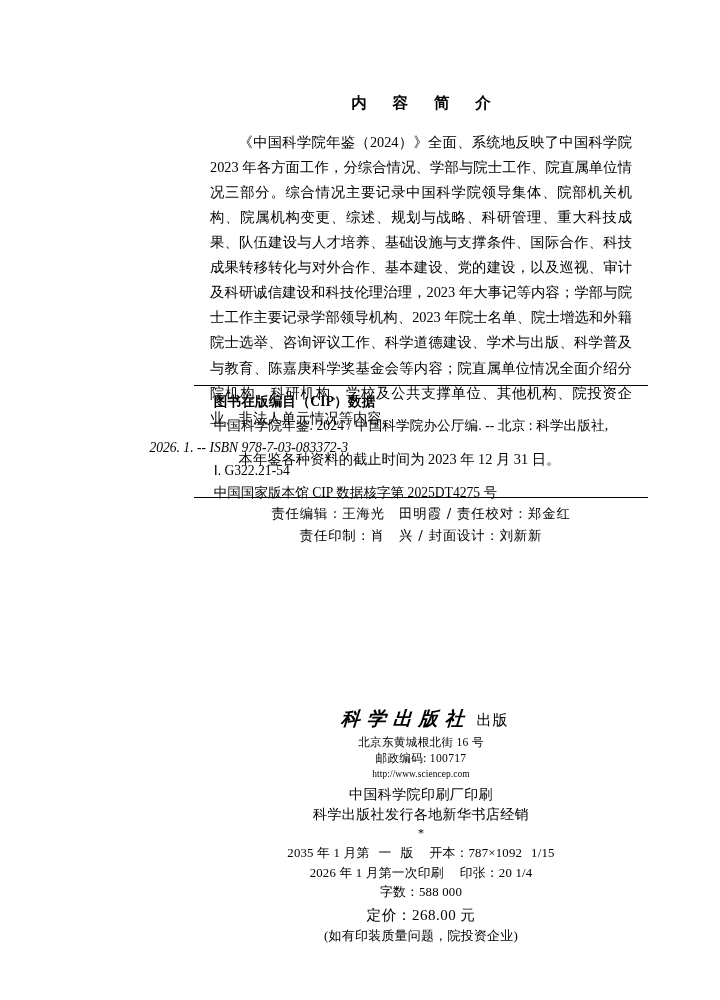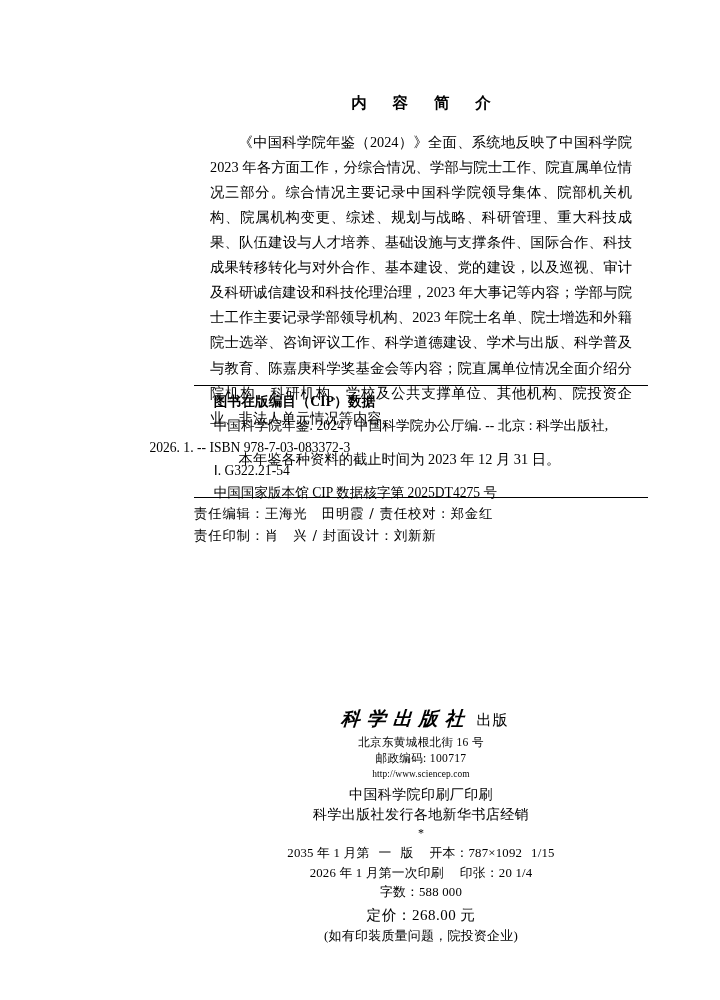--- a/index.html
+++ b/index.html
@@ -80,31 +80,33 @@
   }
   .cip-line.wrap {
     text-indent: 1.15em;
     white-space: normal;
     letter-spacing: 0.1px;
   }
   .cip-line.nohang {
     text-indent: -1.15em;
     padding-left: 0;
     margin-left: -33px;
+    font-style: italic;
   }
   .cip-roman {
     font-family: "Liberation Serif", serif;
   }
 
   
   .credits {
     position: absolute;
     left: 133px;
     top: 503px;
     width: 454px;
+    text-align: center;
     font-family: "DejaVu Serif", "Liberation Serif", serif;
     font-size: 13.4px;
     line-height: 21.5px;
     letter-spacing: 0.8px;
   }
   .credits p { margin: 0; }
 
   
   .imprint {
     position: absolute;

